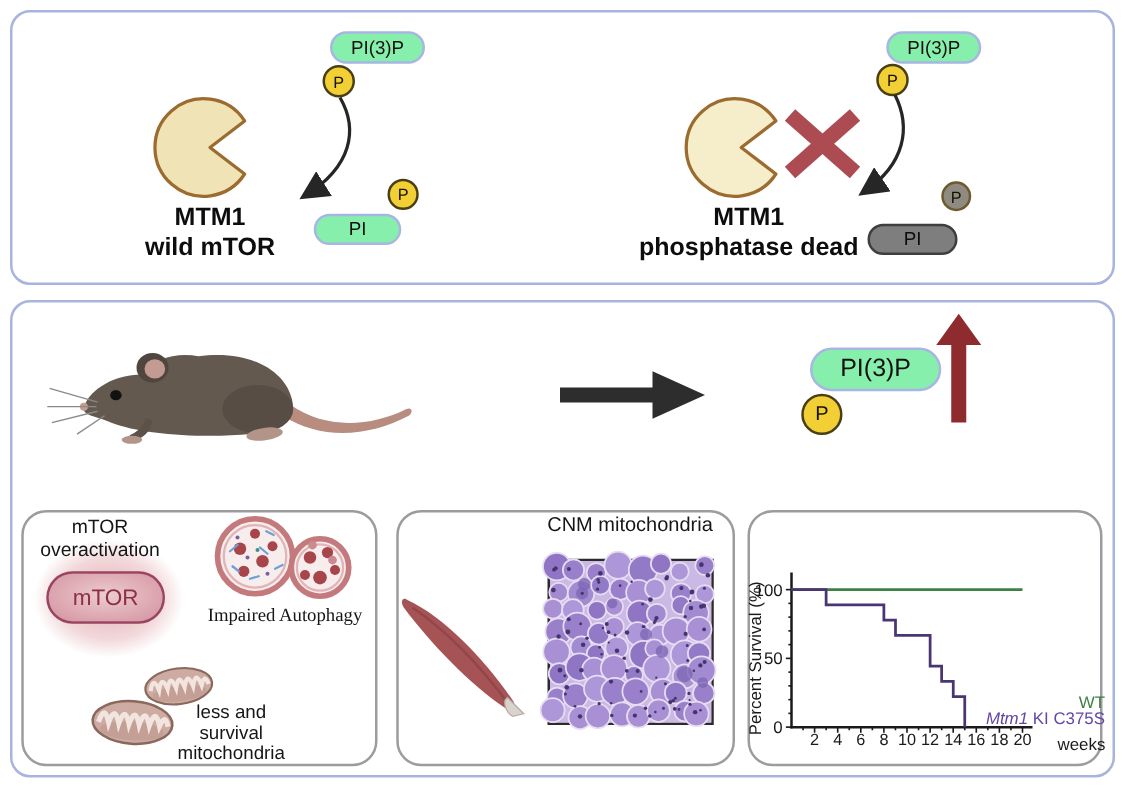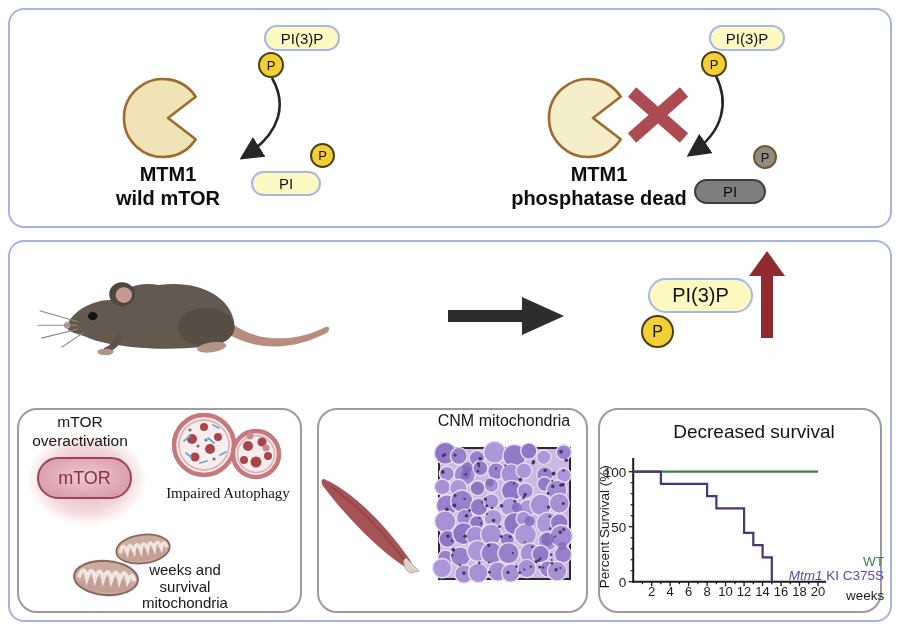--- a/index.html
+++ b/index.html
@@ -7,21 +7,21 @@
   .stage{position:relative;width:900px;height:630px;background:#fff;overflow:hidden;}
   .panel{position:absolute;background:#fff;border:2.5px solid #a9b4de;border-radius:16px;box-sizing:border-box;}
   #top-panel{left:8px;top:8px;width:884px;height:220px;}
   #bottom-panel{left:8px;top:240px;width:884px;height:382px;}
   .card{position:absolute;background:#fff;border:2px solid #9c9ca0;border-radius:20px;box-sizing:border-box;}
   #card-mtor{left:17px;top:408px;width:285px;height:205px;}
   #card-histology{left:317px;top:408px;width:271px;height:205px;}
   #card-survival{left:598px;top:408px;width:284px;height:205px;}
   .abs{position:absolute;}
   .pill{position:absolute;display:flex;align-items:center;justify-content:center;
-        background:#fef9c3;border:2px solid #a7b6e3;border-radius:999px;
+        background:#86efac;border:2px solid #a7b6e3;border-radius:999px;
         font-size:15px;color:#111;box-sizing:border-box;}
   .pill.gray{background:#7e7e7e;border-color:#3e3e3e;color:#0c0c0c;}
   .pill.big{font-size:20px;border-width:2.5px;}
   .pbadge{position:absolute;display:flex;align-items:center;justify-content:center;
           background:#f2cf35;border:2px solid #4a3f14;border-radius:50%;
           font-size:13px;color:#151200;box-sizing:border-box;}
   .pbadge.gray{background:#8f8b81;border-color:#6e5a2e;}
   .pbadge.big{font-size:16px;border-width:2.5px;}
   .enzyme-label{position:absolute;text-align:center;font-weight:bold;font-size:20px;line-height:24px;color:#0d0d0d;}
   .model-title{position:absolute;left:132px;top:266px;font-size:20px;font-weight:bold;color:#0d0d0d;white-space:nowrap;}
@@ -185,21 +185,21 @@
     <ellipse cx="50" cy="28" rx="47" ry="25" fill="#cdaba2" stroke="#8a685c" stroke-width="3"></ellipse>
     <ellipse cx="50" cy="38" rx="38" ry="11" fill="#bb968c" opacity="0.55"></ellipse>
     <path d="M10,30 Q16,8 22,30 Q28,8 34,30 Q40,8 46,30 Q52,8 58,30 Q64,8 70,30 Q76,8 82,30 Q88,14 92,30" fill="none" stroke="#f2e4de" stroke-width="6"></path>
   </svg>
   <svg class="abs" style="left:72px;top:558px;transform:rotate(4deg);" width="68" height="40" viewBox="0 0 100 56">
     <ellipse cx="50" cy="28" rx="47" ry="25" fill="#cdaba2" stroke="#8a685c" stroke-width="3"></ellipse>
     <ellipse cx="50" cy="38" rx="38" ry="11" fill="#bb968c" opacity="0.55"></ellipse>
     <path d="M10,30 Q16,8 22,30 Q28,8 34,30 Q40,8 46,30 Q52,8 58,30 Q64,8 70,30 Q76,8 82,30 Q88,14 92,30" fill="none" stroke="#f2e4de" stroke-width="6"></path>
   </svg>
   <div class="small-label" style="left:133px;top:562px;width:104px;font-size:15px;line-height:16.5px;">
-    <div>weeks and</div>
+    <div>less and</div>
     <div>survival</div>
     <div>mitochondria</div>
   </div>
 
   <section class="card" id="card-histology"></section>
   <div class="card-heading" style="left:404px;top:411px;width:200px;">
     <div>CNM mitochondria</div>
   </div>
   <div class="histology">
     <svg id="histology-svg" width="129" height="129" viewBox="0 0 129 129">
@@ -362,21 +362,20 @@
         <circle cx="48.8" cy="96.2" r="1.7" fill="#46336f"></circle>
       </svg>
   </div>
   <svg class="abs" style="left:320px;top:476px;" width="102" height="98" viewBox="0 0 102 98">
     <path d="M6,4 C36,18 68,52 90,84 C94,90 90,94 85,91 C56,72 24,38 3,10 C0,5 2,1 6,4 Z" fill="#a65356"></path>
     <path d="M10,10 C42,32 68,62 86,86" fill="none" stroke="#8d4346" stroke-width="2" opacity="0.8"></path>
     <path d="M86,82 L99,95 L90,97 C86,95 83,89 84,84 Z" fill="#d9d3cd" stroke="#b5aba2" stroke-width="1"></path>
   </svg>
 
   <section class="card" id="card-survival"></section>
-  <div class="survival-title">Decreased survival</div>
   <svg class="abs" id="survival-svg" style="left:596px;top:440px;" width="296" height="180" viewBox="0 0 296 180">
       <g stroke="#1a1a1a" stroke-width="2">
         <line x1="37.2" y1="18" x2="37.2" y2="142.7"></line>
         <line x1="36.2" y1="141.7" x2="230" y2="141.7"></line>
       </g>
       <g stroke="#1a1a1a" stroke-width="1.3">
         <line x1="32.7" y1="141.7" x2="37.2" y2="141.7"></line>
         <line x1="34.7" y1="130.7" x2="37.2" y2="130.7"></line>
         <line x1="34.7" y1="119.69999999999999" x2="37.2" y2="119.69999999999999"></line>
         <line x1="34.7" y1="108.69999999999999" x2="37.2" y2="108.69999999999999"></line>

